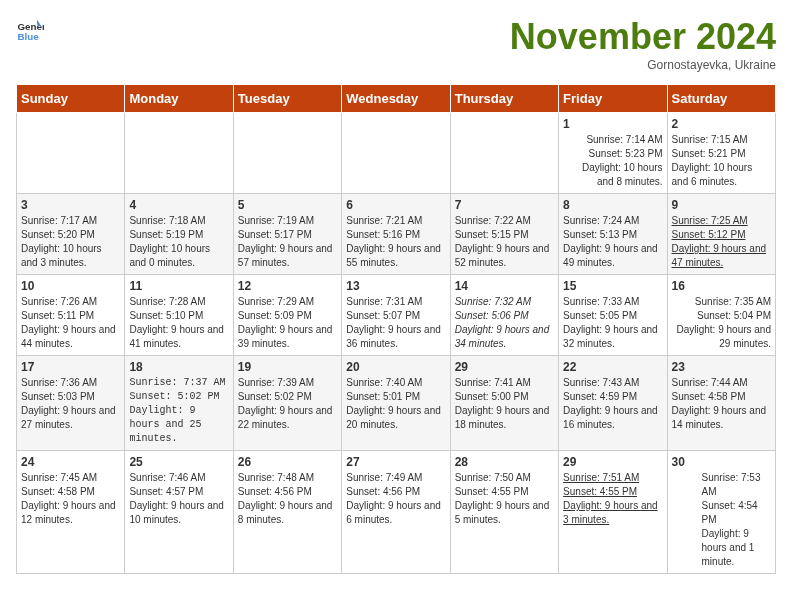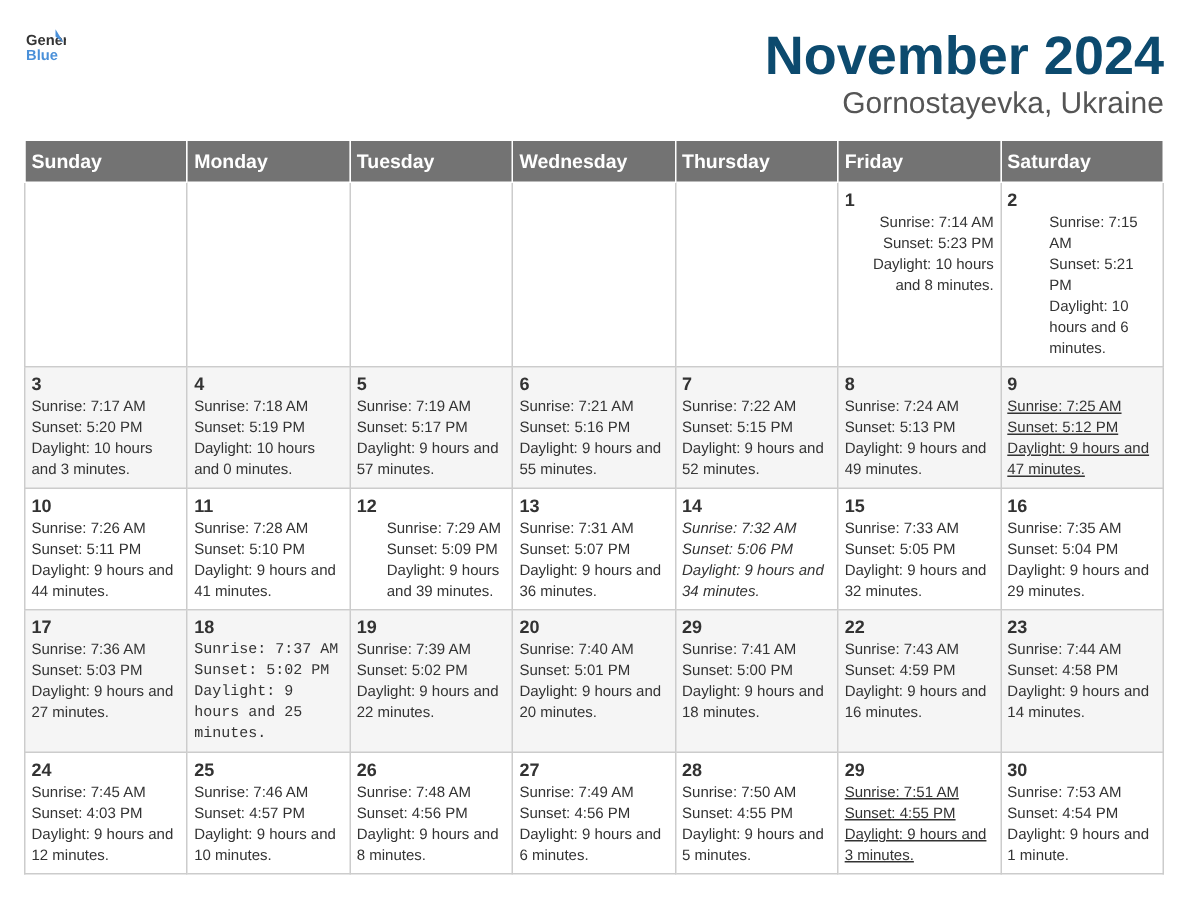--- a/index.html
+++ b/index.html
@@ -24,32 +24,32 @@
     .logo-icon {
       width: 28px;
       height: 28px;
     }
     .title-area {
       text-align: right;
     }
     .month-title {
       font-size: 36px;
       font-weight: bold;
-      color: #0c4a6e;
+      color: #4d7c0f;
     }
     .location-title {
-      font-size: 20px;
+      font-size: 12px;
       color: #555;
     }
     .calendar {
       width: 100%;
       border-collapse: collapse;
     }
     .calendar th {
-      background: #737373;
+      background: #c2410c;
       color: #fff;
       font-size: 13px;
       padding: 6px 4px;
       text-align: left;
       border: 1px solid #fff;
     }
     .calendar td {
       vertical-align: top;
       border: 1px solid #ccc;
       padding: 4px;
@@ -114,21 +114,21 @@
         <td class="empty-cell"></td>
         <td class="empty-cell"></td>
         <td>
           <span class="day-number">1</span>
           <div class="day-info" style="white-space: pre-line; text-align: right;">Sunrise: 7:14 AM
 Sunset: 5:23 PM
 Daylight: 10 hours and 8 minutes.</div>
         </td>
         <td>
           <span class="day-number">2</span>
-          <div class="day-info" style="white-space: pre-line; margin-left: 28px;">Sunrise: 7:15 AM
+          <div class="day-info" style="white-space: pre-line;">Sunrise: 7:15 AM
 Sunset: 5:21 PM
 Daylight: 10 hours and 6 minutes.</div>
         </td>
       </tr>
       <tr>
         <td>
           <span class="day-number">3</span>
           <div class="day-info" style="white-space: pre-line;">Sunrise: 7:17 AM
 Sunset: 5:20 PM
 Daylight: 10 hours and 3 minutes.</div>
@@ -178,21 +178,21 @@
 Daylight: 9 hours and 44 minutes.</div>
         </td>
         <td>
           <span class="day-number">11</span>
           <div class="day-info" style="white-space: pre-line;">Sunrise: 7:28 AM
 Sunset: 5:10 PM
 Daylight: 9 hours and 41 minutes.</div>
         </td>
         <td>
           <span class="day-number">12</span>
-          <div class="day-info" style="white-space: pre-line; margin-left: 20px;">Sunrise: 7:29 AM
+          <div class="day-info" style="white-space: pre-line;">Sunrise: 7:29 AM
 Sunset: 5:09 PM
 Daylight: 9 hours and 39 minutes.</div>
         </td>
         <td>
           <span class="day-number">13</span>
           <div class="day-info" style="white-space: pre-line;">Sunrise: 7:31 AM
 Sunset: 5:07 PM
 Daylight: 9 hours and 36 minutes.</div>
         </td>
         <td>
@@ -202,21 +202,21 @@
 Daylight: 9 hours and 34 minutes.</div>
         </td>
         <td>
           <span class="day-number">15</span>
           <div class="day-info" style="white-space: pre-line;">Sunrise: 7:33 AM
 Sunset: 5:05 PM
 Daylight: 9 hours and 32 minutes.</div>
         </td>
         <td>
           <span class="day-number">16</span>
-          <div class="day-info" style="white-space: pre-line;">Sunrise: 7:35 AM
+          <div class="day-info" style="white-space: pre-line; text-align: right;">Sunrise: 7:35 AM
 Sunset: 5:04 PM
 Daylight: 9 hours and 29 minutes.</div>
         </td>
       </tr>
       <tr>
         <td>
           <span class="day-number">17</span>
           <div class="day-info" style="white-space: pre-line;">Sunrise: 7:36 AM
 Sunset: 5:03 PM
 Daylight: 9 hours and 27 minutes.</div>
@@ -255,21 +255,21 @@
           <span class="day-number">23</span>
           <div class="day-info" style="white-space: pre-line;">Sunrise: 7:44 AM
 Sunset: 4:58 PM
 Daylight: 9 hours and 14 minutes.</div>
         </td>
       </tr>
       <tr>
         <td>
           <span class="day-number">24</span>
           <div class="day-info" style="white-space: pre-line;">Sunrise: 7:45 AM
-Sunset: 4:03 PM
+Sunset: 4:58 PM
 Daylight: 9 hours and 12 minutes.</div>
         </td>
         <td>
           <span class="day-number">25</span>
           <div class="day-info" style="white-space: pre-line;">Sunrise: 7:46 AM
 Sunset: 4:57 PM
 Daylight: 9 hours and 10 minutes.</div>
         </td>
         <td>
           <span class="day-number">26</span>
@@ -290,19 +290,19 @@
 Daylight: 9 hours and 5 minutes.</div>
         </td>
         <td>
           <span class="day-number">29</span>
           <div class="day-info" style="white-space: pre-line; text-decoration: underline;">Sunrise: 7:51 AM
 Sunset: 4:55 PM
 Daylight: 9 hours and 3 minutes.</div>
         </td>
         <td>
           <span class="day-number">30</span>
-          <div class="day-info" style="white-space: pre-line;">Sunrise: 7:53 AM
+          <div class="day-info" style="white-space: pre-line; margin-left: 30px;">Sunrise: 7:53 AM
 Sunset: 4:54 PM
 Daylight: 9 hours and 1 minute.</div>
         </td>
       </tr>
     </tbody>
 </table>
 
 </body></html>

